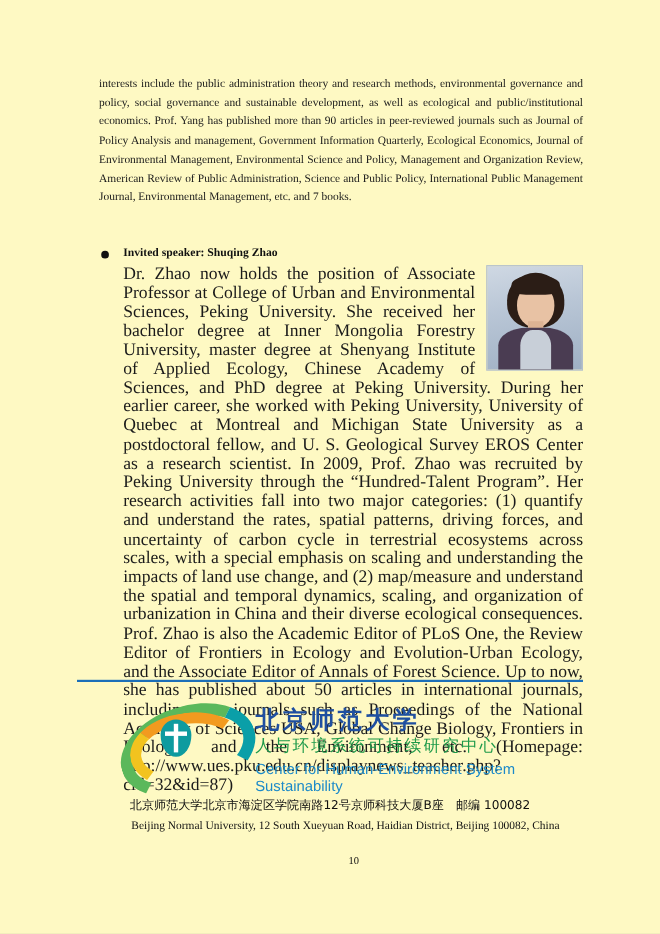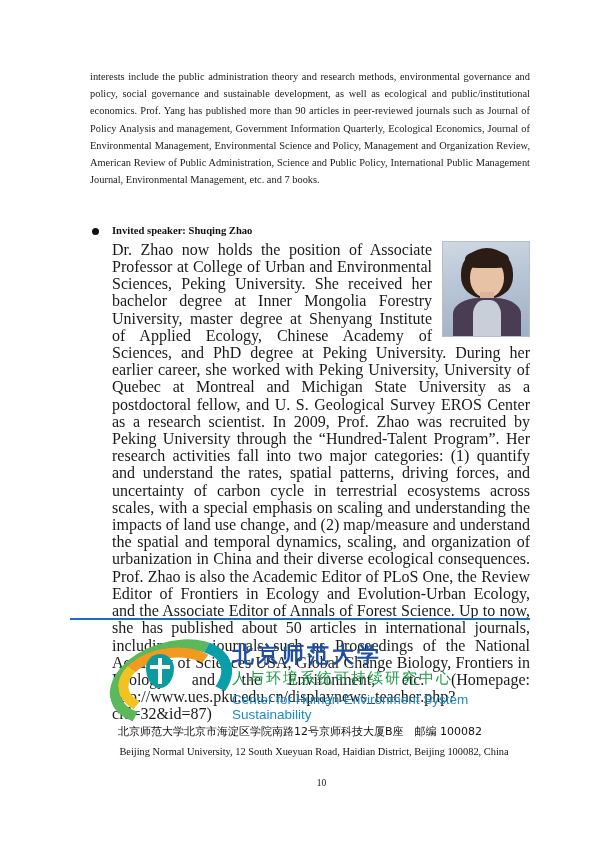--- a/index.html
+++ b/index.html
@@ -7,21 +7,21 @@
     padding: 0;
     background: #8d8d8d;
   }
   body {
     font-family: "Liberation Serif", serif;
   }
   .page {
     position: relative;
     width: 600px;
     height: 849px;
-    background: #ffffff;
+    background: #fef9c3;
     overflow: hidden;
     box-sizing: border-box;
   }
   .content {
     position: absolute;
     left: 90px;
     top: 68px;
     width: 440px;
   }
   p.para {

